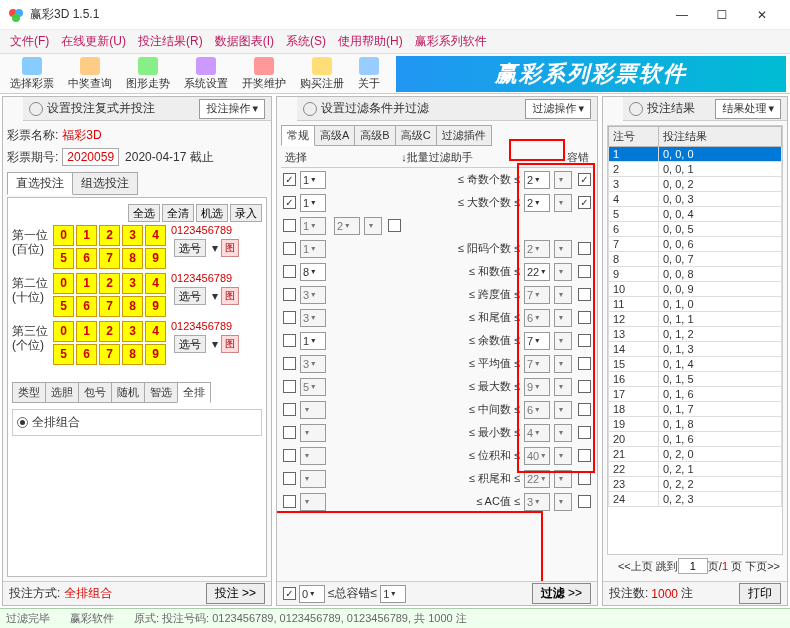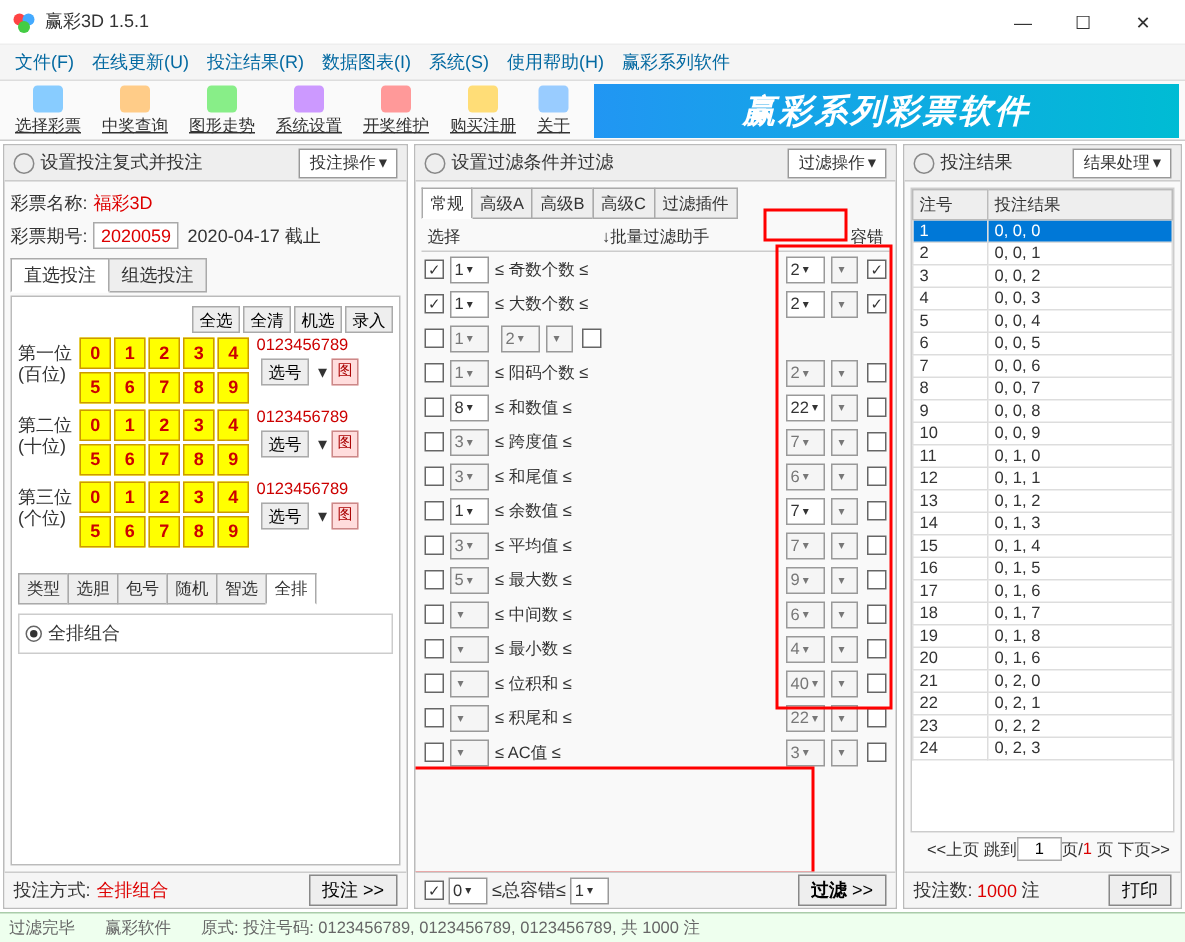--- a/index.html
+++ b/index.html
@@ -2,32 +2,32 @@
 <html><head>
 <meta charset="utf-8">
 <style>
 * { box-sizing: border-box; margin: 0; padding: 0; font-family: "Microsoft YaHei", sans-serif; }
 body { font-size: 12px; background: #f0f0f0; color: #333; user-select: none; }
 .window { width: 790px; height: 628px; background: #fff; display: flex; flex-direction: column; }
 .titlebar { height: 30px; display: flex; align-items: center; padding: 0 8px; background: #fff; border-bottom: 1px solid #eee; }
 .titlebar .appicon { width: 16px; height: 16px; margin-right: 6px; }
 .titlebar .title { flex: 1; font-size: 12px; }
 .titlebar .winbtn { width: 40px; height: 28px; text-align: center; line-height: 28px; color: #333; }
-.menubar { height: 24px; display: flex; align-items: center; padding: 0 4px; background: #f5f5f5; border-bottom: 1px solid #ddd; font-size: 12px; color: #0369a1; }
+.menubar { height: 24px; display: flex; align-items: center; padding: 0 4px; background: #f5f5f5; border-bottom: 1px solid #ddd; font-size: 12px; color: #be185d; }
 .menubar span { padding: 0 6px; }
 .toolbar { height: 40px; display: flex; align-items: center; padding: 2px 4px; background: #fafafa; border-bottom: 1px solid #ccc; }
 .toolbtn { display: flex; flex-direction: column; align-items: center; padding: 2px 6px; margin-right: 2px; font-size: 11px; cursor: pointer; }
 .toolbtn .ticon { width: 20px; height: 18px; background: #77a; border-radius: 3px; margin-bottom: 1px; }
 .banner { flex: 1; margin-left: 8px; height: 36px; background: linear-gradient(90deg,#2196f3,#00bcd4); color: #fff; font-size: 22px; font-weight: bold; font-style: italic; display: flex; align-items: center; justify-content: center; letter-spacing: 2px; }
 .workspace { flex: 1; display: flex; overflow: hidden; }
 .panel { display: flex; flex-direction: column; border: 1px solid #bbb; margin: 2px; background: #f9f9f9; }
 .panel.left { width: 270px; }
 .panel.center { width: 322px; }
 .panel.right { flex: 1; }
-.panelhead { height: 24px; display: flex; align-items: center; padding: 0 6px; background: #eee; border-bottom: 1px solid #ccc; font-size: 12px; }
+.panelhead { height: 24px; display: flex; align-items: center; padding: 0 6px; background: #eee; border-bottom: 1px solid #ccc; font-size: 12px; margin-left: 20px; }
 .panelhead .gear { width: 14px; height: 14px; border: 1px solid #888; border-radius: 50%; margin-right: 4px; position: relative; }
 .panelhead .spacer { flex: 1; }
 .dropbtn { height: 20px; padding: 0 6px; border: 1px solid #999; background: #fff; font-size: 11px; display: inline-flex; align-items: center; }
 .dropbtn::after { content: '▾'; margin-left: 2px; }
 .panelbody { flex: 1; padding: 4px; overflow: hidden; display: flex; flex-direction: column; }
 .row { display: flex; align-items: center; margin: 2px 0; font-size: 12px; }
 .row label { margin-right: 4px; }
 .redtxt { color: #d00; }
 .periodbox { border: 1px solid #aaa; padding: 1px 4px; background: #fff; }
 .tabs { display: flex; margin: 4px 0 2px; }
@@ -48,21 +48,21 @@
 .radio.checked::after { content: ''; position: absolute; width: 5px; height: 5px; background: #333; border-radius: 50%; top: 2px; left: 2px; }
 .filtertabs { display: flex; margin-bottom: 2px; }
 .filtertabs .tab { padding: 2px 5px; font-size: 11px; }
 .filterhead { display: flex; align-items: center; padding: 2px 4px; font-size: 11px; border-bottom: 1px solid #ccc; }
 .filterlist { flex: 1; overflow-y: auto; }
 .filterrow { display: flex; align-items: center; height: 23px; padding: 0 2px; font-size: 11px; }
 .chk { width: 13px; height: 13px; border: 1px solid #666; background: #fff; display: inline-flex; align-items: center; justify-content: center; font-size: 10px; color: #333; }
 .sel { height: 18px; border: 1px solid #999; background: #f5f5f5; font-size: 11px; padding: 0 2px; display: inline-flex; align-items: center; min-width: 26px; color: #777; }
 .sel.active { background: #fff; color: #333; }
 .sel::after { content: '▾'; margin-left: 2px; font-size: 8px; }
-.fname { flex: 1; text-align: left; }
+.fname { flex: 1; text-align: right; }
 .redbox { border: 2px solid #f00; position: absolute; pointer-events: none; }
 .resulttable { flex: 1; overflow-y: auto; border: 1px solid #ccc; background: #fff; font-size: 11px; }
 .resulttable table { width: 100%; border-collapse: collapse; }
 .resulttable th { background: #eee; border: 1px solid #bbb; padding: 2px 4px; text-align: left; font-weight: normal; }
 .resulttable td { border: 1px solid #ddd; padding: 1px 4px; }
 .resulttable tr.selected td { background: #0078d7; color: #fff; }
 .footerbar { height: 24px; display: flex; align-items: center; padding: 0 6px; border-top: 1px solid #ccc; background: #f5f5f5; font-size: 12px; }
 .footerbar .spacer { flex: 1; }
 .btn { padding: 1px 8px; border: 1px solid #888; background: #eee; font-size: 12px; }
 .pagenav { display: flex; align-items: center; justify-content: flex-end; padding: 3px; font-size: 11px; }
@@ -91,21 +91,21 @@
       <span>文件(F)</span>
       <span>在线更新(U)</span>
       <span>投注结果(R)</span>
       <span>数据图表(I)</span>
       <span>系统(S)</span>
       <span>使用帮助(H)</span>
       <span>赢彩系列软件</span>
     </div>
 
   <div class="toolbar">
-    <div id="toolbtns" style="display:flex;text-decoration:underline;">
+    <div id="toolbtns" style="display:flex;">
         <div class="toolbtn">
           <div class="ticon" style="background:#8cf"></div>
           <span>选择彩票</span>
         </div>
         <div class="toolbtn">
           <div class="ticon" style="background:#fc8"></div>
           <span>中奖查询</span>
         </div>
         <div class="toolbtn">
           <div class="ticon" style="background:#8e8"></div>

